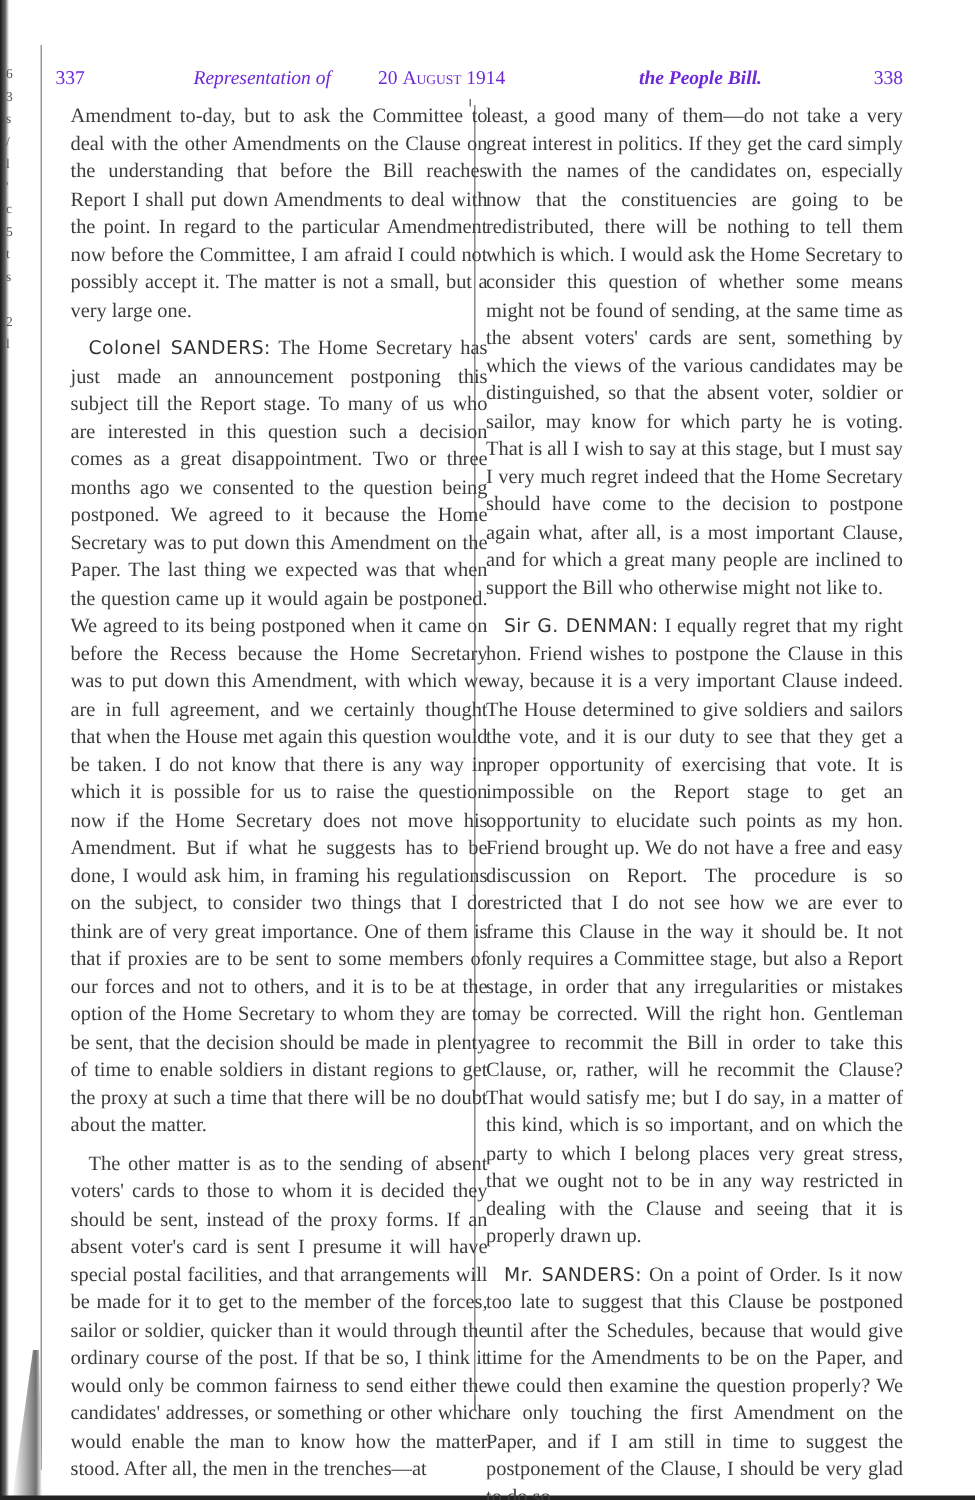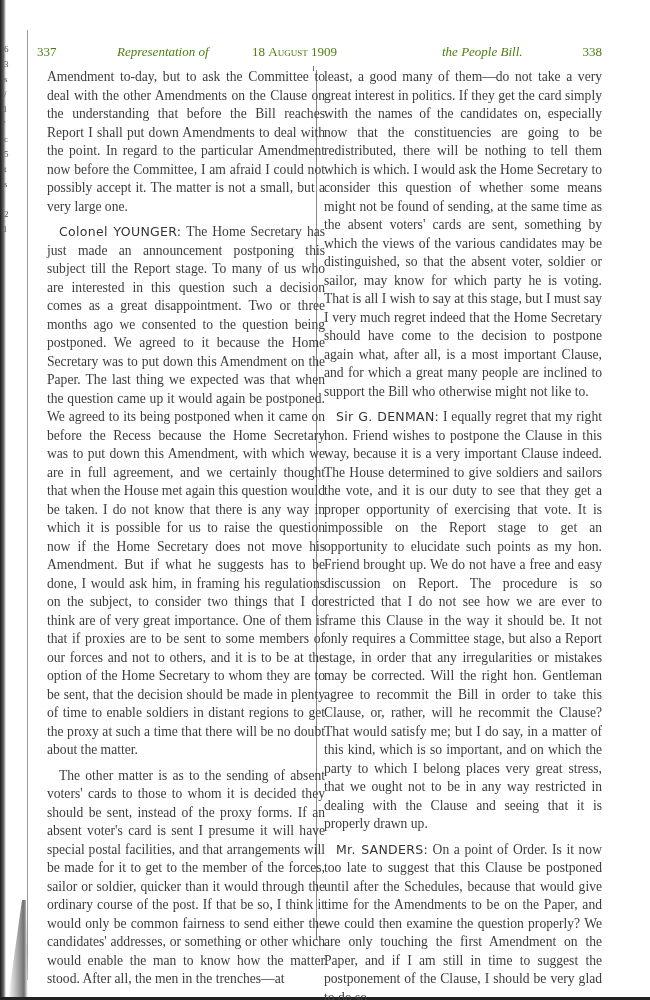--- a/index.html
+++ b/index.html
@@ -28,28 +28,28 @@
     position: absolute; left: 8px; top: 900px; width: 20px; height: 100px;
     background: linear-gradient(to right, #ffffff, #333 80%, #ffffff);
     clip-path: polygon(70% 0, 90% 0, 100% 100%, 0 100%);
     opacity: 0.7;
   }
   .bottom-bar {
     position: absolute; left: 0; bottom: 0; width: 650px; height: 3px; background: #222;
   }
   .header {
     position: absolute; top: 44px; left: 37px; width: 565px; height: 16px;
-    font-family: "Liberation Serif", serif; font-size: 13px; color: #4d7c0f;
+    font-family: "Liberation Serif", serif; font-size: 13px; color: #6d28d9;
   }
   .header span { position: absolute; top: 0; white-space: nowrap; }
   .h-page-left { left: 0; }
-  .h-title-left { left: 80px; font-style: italic; }
+  .h-title-left { left: 92px; font-style: italic; }
   .h-date { left: 215px; }
   .h-date .sc { font-variant: small-caps; }
-  .h-title-right { left: 405px; font-style: italic; }
+  .h-title-right { left: 389px; font-style: italic; font-weight: bold; }
   .h-page-right { right: 0; margin-left: 20px; }
   .column {
     position: absolute; top: 68px; width: 278px;
     font-family: "Liberation Serif", serif;
     font-size: 13.6px; line-height: 18.5px;
     text-align: justify; color: #3c3c3c;
   }
   .col-left { left: 47px; }
   .col-right { left: 324px; }
   .col-divider {
@@ -91,35 +91,35 @@
     <span>2</span>
     <span>l</span>
   </div>
 <div class="binding-line"></div>
 <div class="binding-shadow"></div>
 <div class="bottom-bar"></div>
 
 <div class="header">
   <span class="h-page-left">337</span>
   <span class="h-title-left">Representation of</span>
-  <span class="h-date"><span style="position:static">18</span> <span class="sc" style="position:static">August</span> <span style="position:static">1909</span></span>
+  <span class="h-date"><span style="position:static">20</span> <span class="sc" style="position:static">August</span> <span style="position:static">1914</span></span>
   <span class="h-title-right">the People Bill.</span>
   <span class="h-page-right">338</span>
 </div>
 
 <div class="col-divider-tick-top"></div>
 <div class="col-divider"></div>
 <div class="col-divider-tick-bot"></div>
 
 <div class="column col-left">
   <p class="para cont">
     <span>Amendment to-day, but to ask the Committee to deal with the other Amendments on the Clause on the understanding that before the Bill reaches Report I shall put down Amendments to deal with the point. In regard to the particular Amendment now before the Committee, I am afraid I could not possibly accept it. The matter is not a small, but a very large one.</span>
   </p>
   <p class="para indent">
-    <span class="speaker">Colonel YOUNGER:</span>
+    <span class="speaker">Colonel SANDERS:</span>
     <span>The Home Secretary has just made an announcement postponing this subject till the Report stage. To many of us who are interested in this question such a decision comes as a great disappointment. Two or three months ago we consented to the question being postponed. We agreed to it because the Home Secretary was to put down this Amendment on the Paper. The last thing we expected was that when the question came up it would again be postponed. We agreed to its being postponed when it came on before the Recess because the Home Secretary was to put down this Amendment, with which we are in full agreement, and we certainly thought that when the House met again this question would be taken. I do not know that there is any way in which it is possible for us to raise the question now if the Home Secretary does not move his Amendment. But if what he suggests has to be done, I would ask him, in framing his regulations on the subject, to consider two things that I do think are of very great importance. One of them is that if proxies are to be sent to some members of our forces and not to others, and it is to be at the option of the Home Secretary to whom they are to be sent, that the decision should be made in plenty of time to enable soldiers in distant regions to get the proxy at such a time that there will be no doubt about the matter.</span>
   </p>
   <p class="para indent">
     <span>The other matter is as to the sending of absent voters' cards to those to whom it is decided they should be sent, instead of the proxy forms. If an absent voter's card is sent I presume it will have special postal facilities, and that arrangements will be made for it to get to the member of the forces, sailor or soldier, quicker than it would through the ordinary course of the post. If that be so, I think it would only be common fairness to send either the candidates' addresses, or something or other which would enable the man to know how the matter stood. After all, the men in the trenches—at</span>
   </p>
 </div>
 
 <div class="column col-right">
   <p class="para cont">
     <span>least, a good many of them—do not take a very great interest in politics. If they get the card simply with the names of the candidates on, especially now that the constituencies are going to be redistributed, there will be nothing to tell them which is which. I would ask the Home Secretary to consider this question of whether some means might not be found of sending, at the same time as the absent voters' cards are sent, something by which the views of the various candidates may be distinguished, so that the absent voter, soldier or sailor, may know for which party he is voting. That is all I wish to say at this stage, but I must say I very much regret indeed that the Home Secretary should have come to the decision to postpone again what, after all, is a most important Clause, and for which a great many people are inclined to support the Bill who otherwise might not like to.</span>

